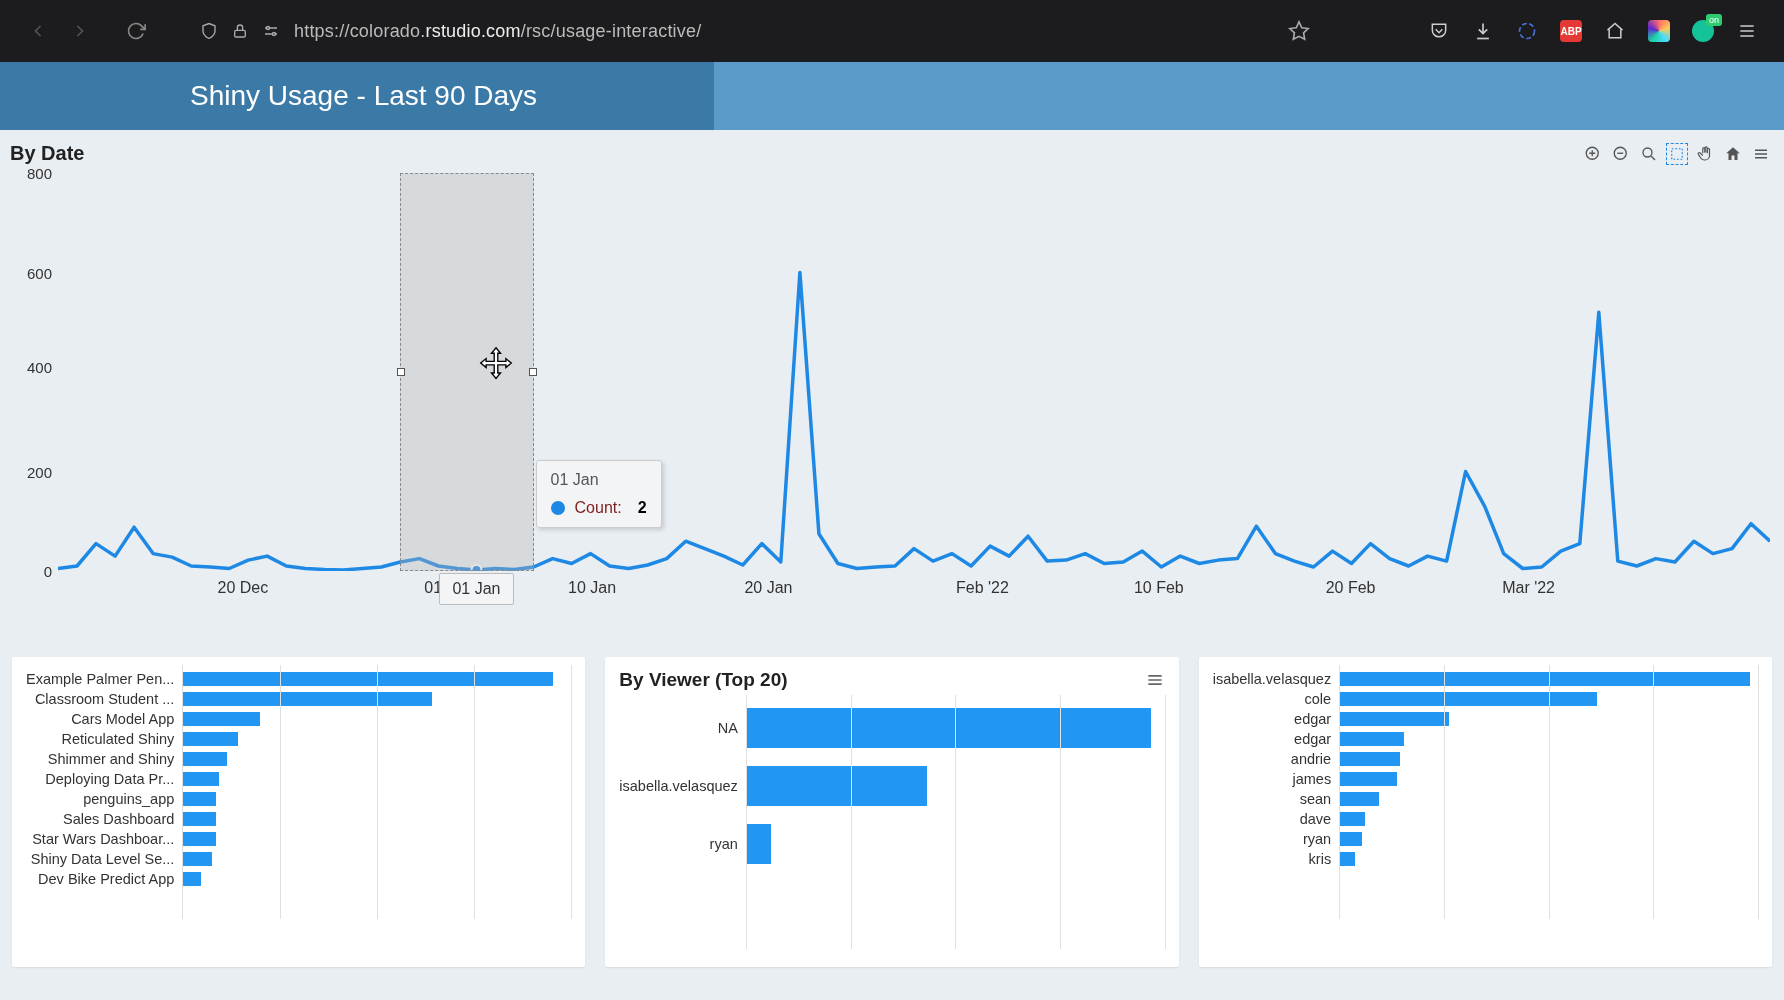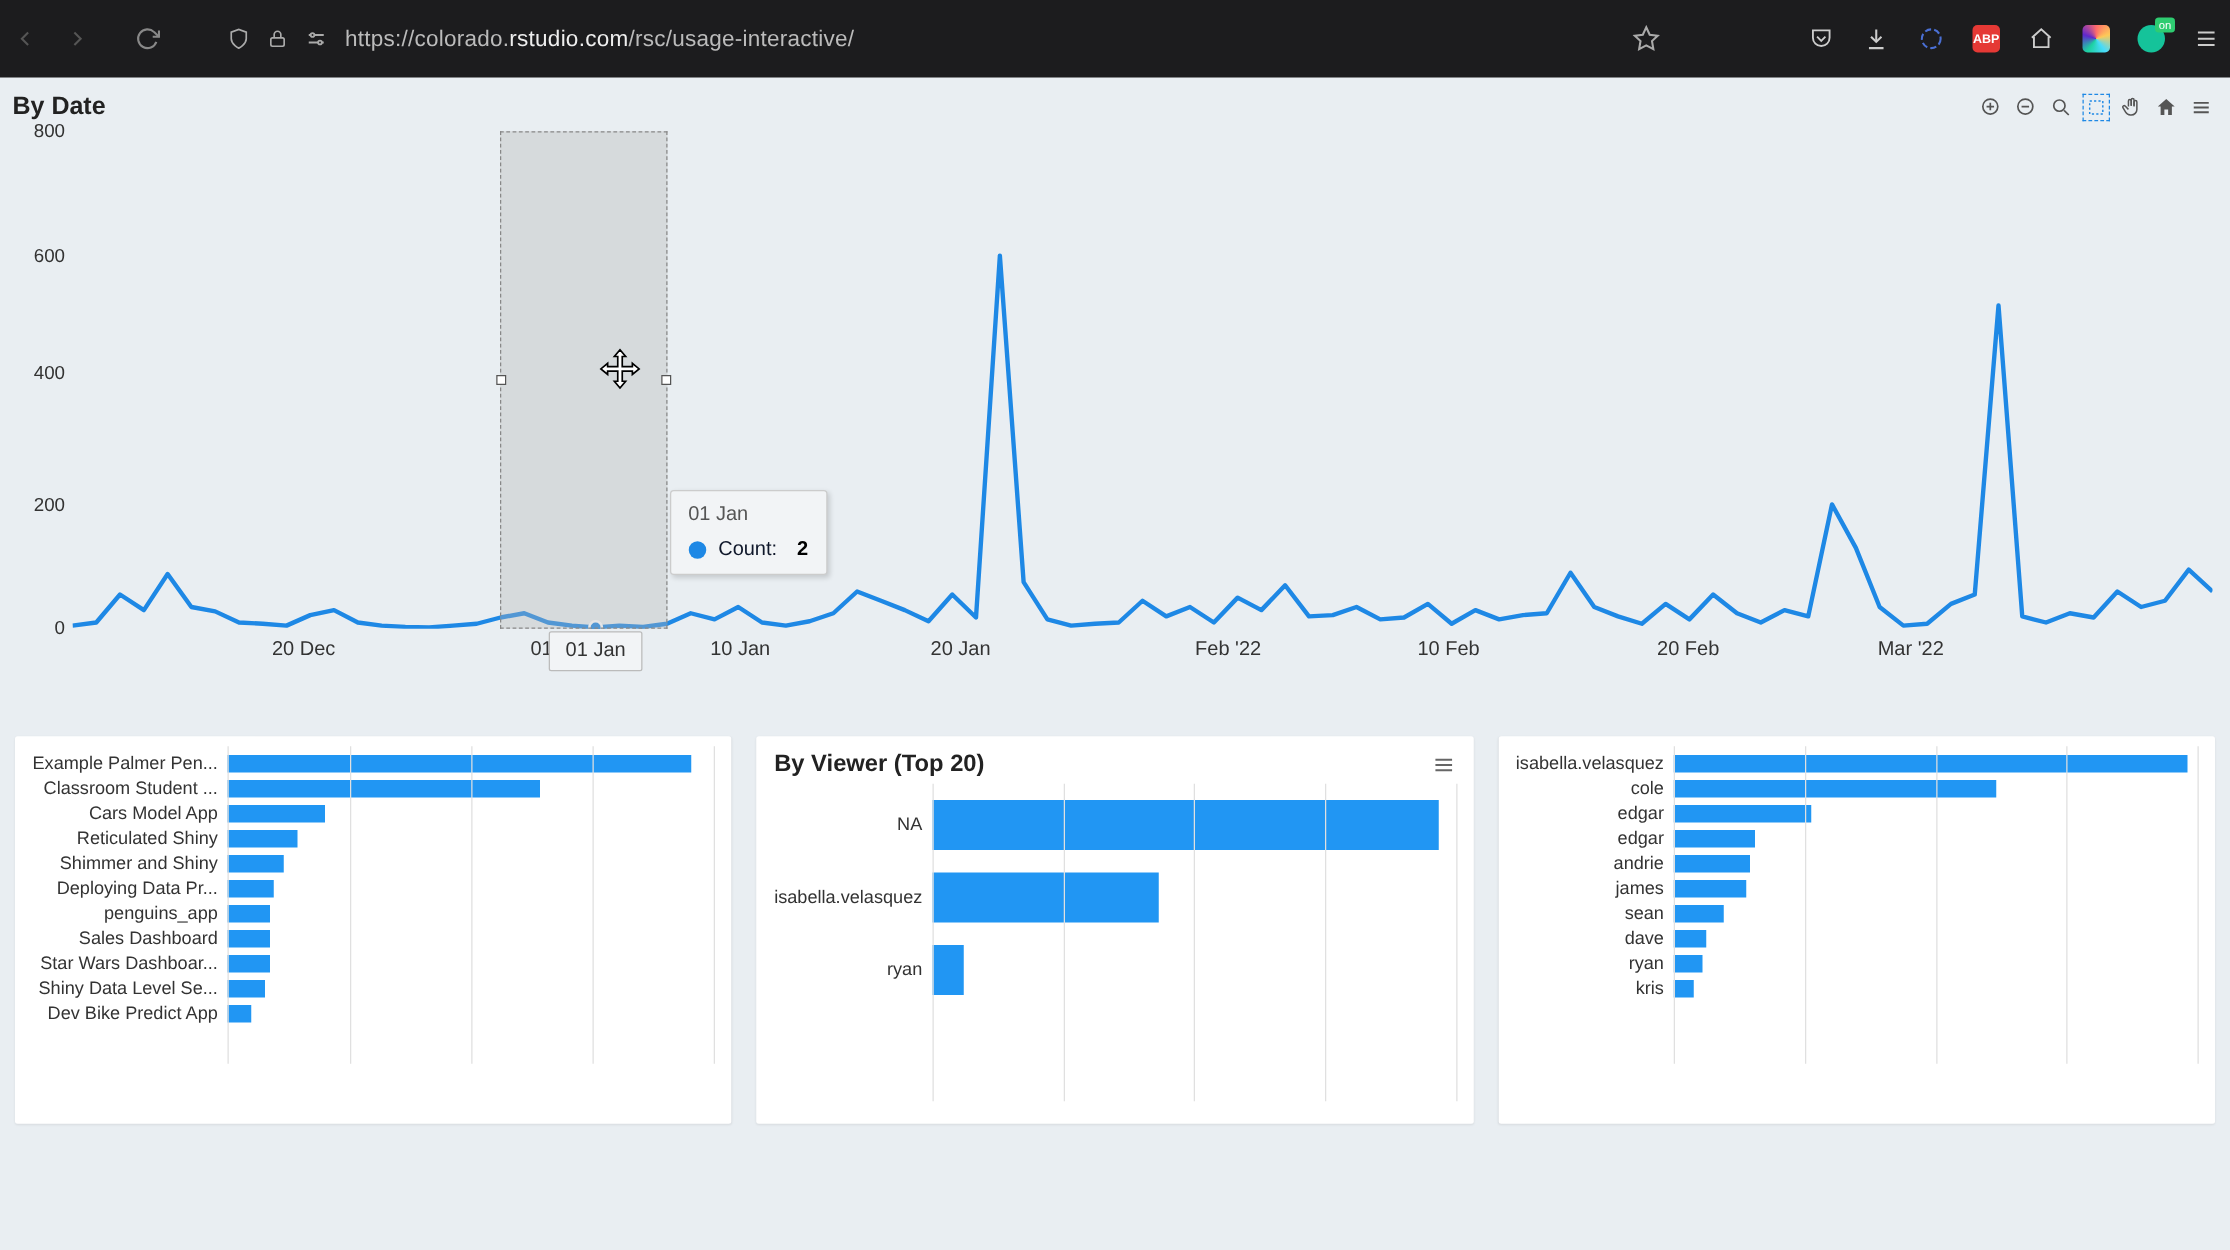--- a/index.html
+++ b/index.html
@@ -1,19 +1,19 @@
 <!DOCTYPE html>
 <html><head>
 <meta charset="utf-8">
 <style>
 * { margin: 0; padding: 0; box-sizing: border-box; }
 body { font-family: -apple-system, Helvetica, Arial, sans-serif; background: #1a1a1a; width: 1784px; height: 1000px; overflow: hidden; }
 
 
-.browser-bar { height: 62px; background: #1c1c1e; display: flex; align-items: center; padding: 0 8px; gap: 18px; }
+.browser-bar { height: 62px; background: #1c1c1e; display: flex; align-items: center; padding: 0 26px; gap: 18px; }
 .nav-btn { width: 24px; height: 24px; display: flex; align-items: center; justify-content: center; color: #888; cursor: pointer; }
 .nav-btn.disabled { color: #555; }
 .url-bar { flex: 1; display: flex; align-items: center; gap: 14px; margin: 0 40px 0 20px; height: 40px; padding: 0 14px; }
 .url-icon { color: #aaa; display:flex; align-items:center; }
 .url-text { color: #bbb; font-size: 18px; letter-spacing: 0.2px; }
 .url-text .bold { color: #eee; font-weight: 500; }
 .right-icons { display: flex; align-items: center; gap: 22px; color: #ccc; }
 .ext-icon { width: 22px; height: 22px; display:flex; align-items:center; justify-content:center; }
 .abp { background: #e53935; color: #fff; border-radius: 4px; font-size: 10px; font-weight: 700; width: 22px; height: 22px; display:flex; align-items:center; justify-content:center;}
 .grammarly { width:22px; height:22px; border-radius:50%; background:#15c39a; position:relative;}
@@ -43,21 +43,21 @@
 .x-tick { position:absolute; font-size:16px; color:#333; transform:translateX(-50%); top:8px;}
 
 .selection-box { position:absolute; border:1px dashed #888; background: rgba(180,180,180,0.35);}
 .sel-handle { position:absolute; width:8px; height:8px; background:#fff; border:1px solid #555; transform:translate(-50%,-50%);}
 .move-cursor { position:absolute; width:36px; height:36px; transform:translate(-50%,-50%);}
 
 .tooltip { position:absolute; background:#f2f4f6; border:1px solid #ccc; border-radius:3px; box-shadow: 2px 2px 4px rgba(0,0,0,.15); padding: 10px 14px; font-size:16px; }
 .tooltip .tt-date { color:#555; margin-bottom:10px; }
 .tooltip .tt-row { display:flex; align-items:center; gap:10px; }
 .tt-dot { width:14px; height:14px; border-radius:50%; background:#1e88e5;}
-.tt-label { color:#0f172a;}
+.tt-label { color:#7f1d1d;}
 .tt-value { font-weight:700; margin-left:6px;}
 
 .tick-tooltip { position:absolute; background:#f2f4f6; border:1px solid #bbb; border-radius:2px; padding:6px 12px; font-size:16px; color:#333; transform:translateX(-50%);}
 
 
 .panels { display:flex; gap: 20px; padding: 8px 12px 0 12px;}
 .panel { background:#fff; flex:1; border-radius:2px; box-shadow: 0 1px 2px rgba(0,0,0,.08); padding: 12px 14px 0 14px; height: 310px; position:relative; overflow:hidden;}
 .panel-head { display:flex; justify-content:space-between; align-items:center; margin-bottom: 8px;}
 .panel-title { font-size:19px; font-weight:700; color:#222;}
 .hamburger { color:#666; cursor:pointer;}
@@ -150,20 +150,23 @@
       </span>
     <span class="ext-icon">
         <svg width="20" height="20" viewBox="0 0 24 24" fill="none" stroke="currentColor" stroke-width="2">
           <path d="M4 6h16M4 12h16M4 18h16"></path>
         </svg>
       </span>
   </div>
 </div>
 
 <div class="page">
+  <div class="page-header">
+    <div class="page-title">Shiny Usage - Last 90 Days</div>
+  </div>
 
   <div class="section-row">
     <div class="section-title">By Date</div>
     <div class="toolbar">
       <span class="tool">
           <svg width="18" height="18" viewBox="0 0 24 24" fill="none" stroke="currentColor" stroke-width="1.8">
             <circle cx="11" cy="11" r="8"></circle>
             <path d="M11 7v8M7 11h8"></path>
           </svg>
         </span>

